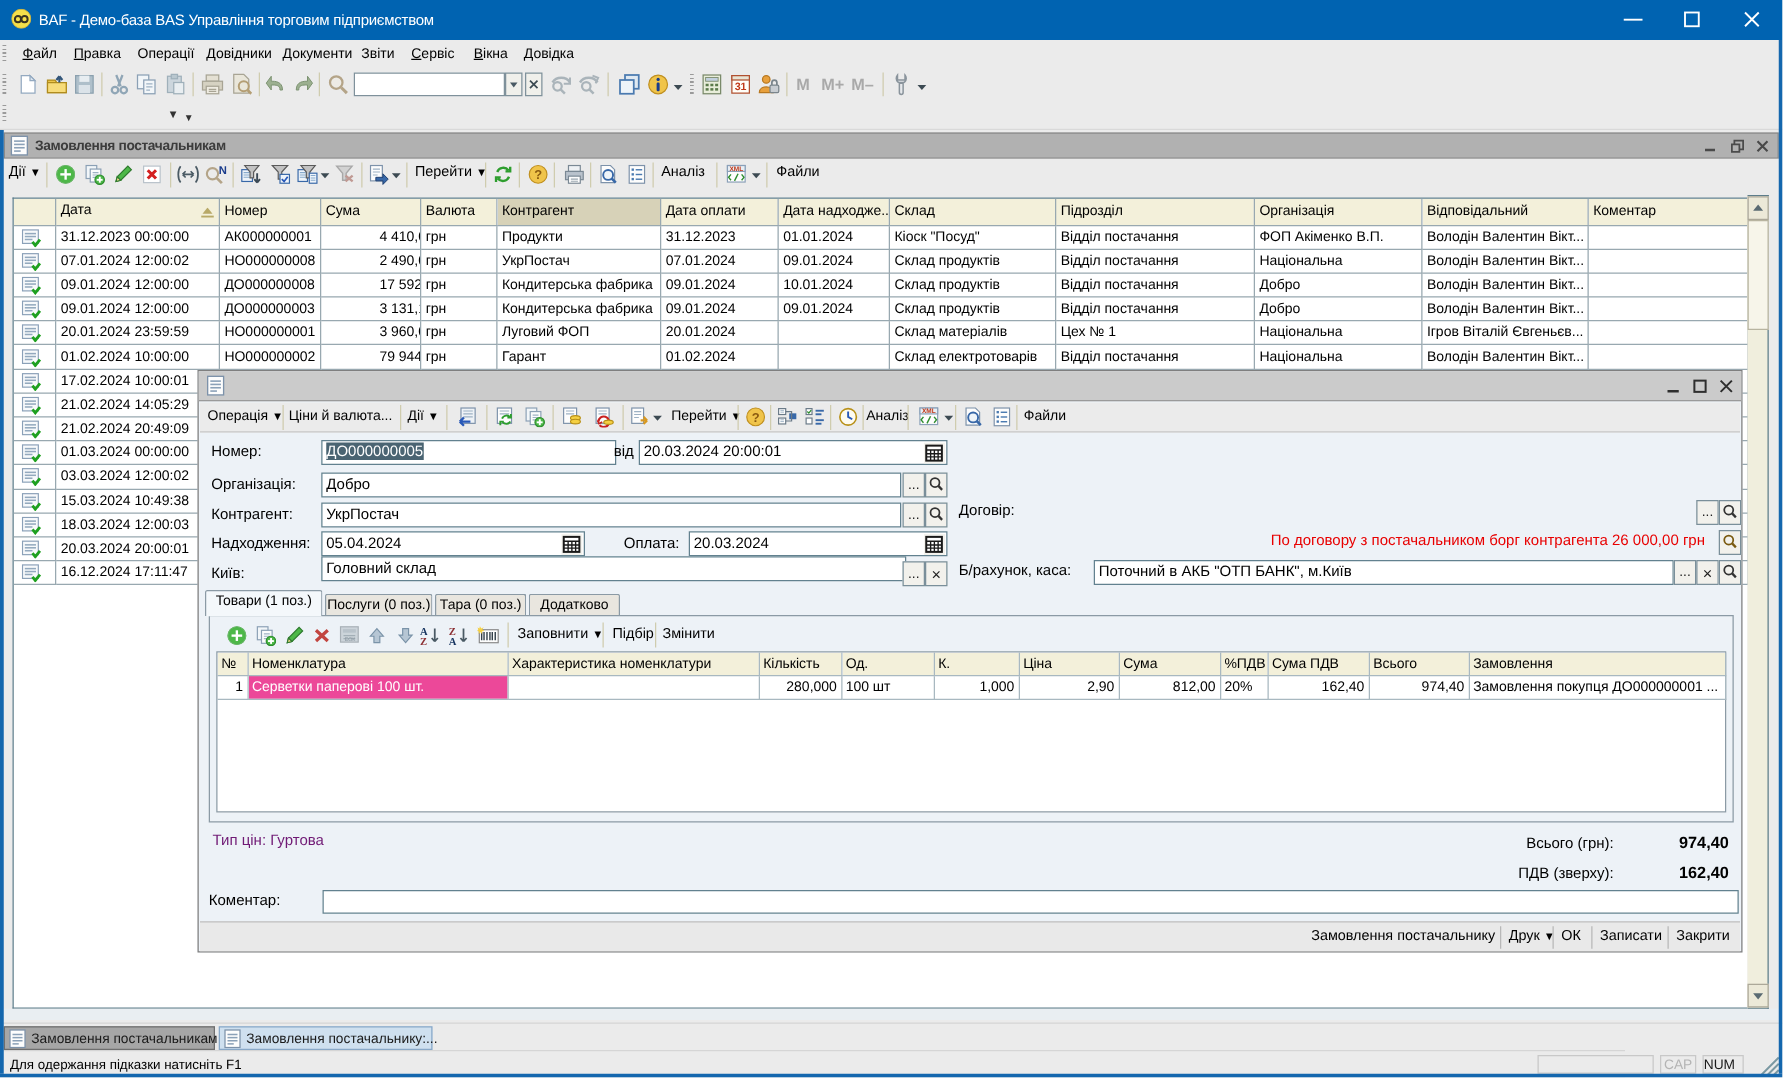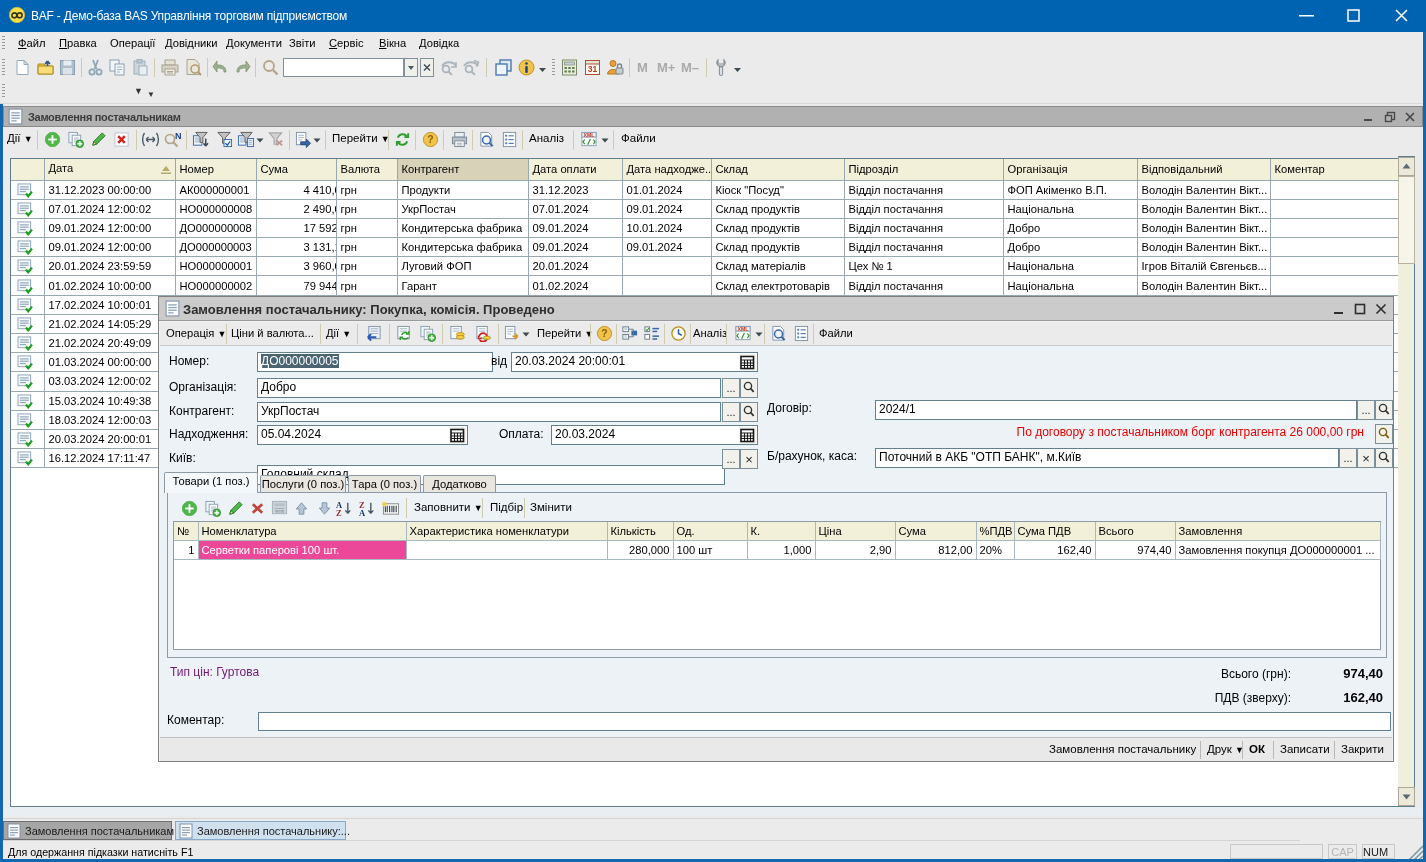--- a/index.html
+++ b/index.html
@@ -760,21 +760,20 @@
     <div class="sbtn" style="top:19px;height:88px;background:#f7f5ea;border-color:#b8b4a0"></div>
     <div class="sbtn" style="top:630px"><svg width="15" height="17" viewBox="0 0 15 17">
           <path d="M7.5 11.5 l4-5 h-8 z" fill="#5a6a72"></path>
         </svg></div>
   </div>
   <div id="dialog">
     <div id="dlgtitle">
       <svg class="ab" style="left:5px;top:3px" width="17" height="17" viewBox="0 0 16 16">
           <use href="#doc"></use>
         </svg>
-      <div class="t">Замовлення постачальнику: Покупка, комісія. Проведено</div>
       <svg class="ab" style="right:47px;top:5px" width="14" height="14" viewBox="0 0 14 14">
           <rect x="2" y="10" width="9" height="2" fill="#2e2e2e"></rect>
         </svg>
       <svg class="ab" style="right:26px;top:5px" width="14" height="14" viewBox="0 0 14 14">
           <rect x="2.5" y="2.5" width="9" height="9" fill="none" stroke="#2e2e2e" stroke-width="1.6"></rect>
         </svg>
       <svg class="ab" style="right:5px;top:5px" width="14" height="14" viewBox="0 0 14 14">
           <path d="M2.5 2.5 l9 9 M11.5 2.5 l-9 9" stroke="#2e2e2e" stroke-width="1.6"></path>
         </svg>
     </div>
@@ -905,26 +904,25 @@
     </div>
     <div class="flabel" style="left:340px;top:130px">Оплата:</div>
     <div class="finput" style="left:392px;top:128px;width:207px;height:20px">20.03.2024
       <svg class="ab" style="right:1px;top:1px" width="17" height="17" viewBox="0 0 17 17">
           <rect width="17" height="17" fill="#f4f3ee"></rect>
           <rect x="2" y="2.5" width="12.5" height="12" fill="#fff" stroke="#1a1a1a" stroke-width="1.6"></rect>
           <path d="M2 6 h12.5 M5.5 6 v8 M8.5 6 v8 M11.5 6 v8 M2 9 h12.5 M2 11.5 h12.5" stroke="#1a1a1a" stroke-width="1.1"></path>
         </svg>
     </div>
     <div class="flabel" style="left:10px;top:154px">Київ:</div>
-    <div class="finput" style="left:98px;top:168px;width:468px;height:20px">Головний склад</div>
+    <div class="finput" style="left:98px;top:148px;width:468px;height:20px">Головний склад</div>
     <div class="fbtn" style="left:563px;top:152px;width:18px;height:20px;padding-top:3px">...</div>
     <div class="fbtn" style="left:581px;top:152px;width:18px;height:20px;padding-top:2px;font-size:13px">×</div>
 
     <div class="flabel" style="left:608px;top:104px">Договір:</div>
-    <div class="finput" style="left:716px;top:103px;width:482px;height:20px">2024/1</div>
     <div class="fbtn" style="left:1198px;top:103px;width:18px;height:20px;padding-top:3px">...</div>
     <div class="fbtn" style="left:1216px;top:103px;width:18px;height:20px"><svg width="14" height="16" viewBox="0 0 14 16">
           <circle cx="6" cy="7" r="3.6" fill="none" stroke="#333" stroke-width="1.4"></circle>
           <path d="M8.7 9.7 l3 3.2" stroke="#333" stroke-width="1.8"></path>
         </svg></div>
     <div class="flabel" style="left:467px;top:128px;width:738px;text-align:right;color:#e80000">По договору з постачальником борг контрагента 26 000,00 грн</div>
     <div class="fbtn" style="left:1216px;top:127px;width:18px;height:20px"><svg width="14" height="16" viewBox="0 0 14 16">
           <circle cx="6" cy="7" r="3.6" fill="none" stroke="#7a5a10" stroke-width="1.4"></circle>
           <path d="M8.7 9.7 l3 3.2" stroke="#7a5a10" stroke-width="1.8"></path>
         </svg></div>
@@ -1046,21 +1044,21 @@
     <div class="flabel" style="left:1124px;top:393px;width:100px;text-align:right;font-weight:bold;font-size:13px">162,40</div>
 
     <div class="flabel" style="left:8px;top:416px">Коментар:</div>
     <div class="finput" style="left:99px;top:415px;width:1133px;height:19px"></div>
 
     <div class="ab" style="left:1px;top:440px;width:1232px;height:24px;background:#e9e9e9;border-top:1px solid #c0c0c0">
       <span class="ab" style="left:889px;top:5px">Замовлення постачальнику</span>
       <div class="tsep" style="left:1040px;top:3px;height:18px;background:#b8b8b8"></div>
       <span class="ab" style="left:1047px;top:5px">Друк <span style="font-size:9px">▼</span></span>
       <div class="tsep" style="left:1082px;top:3px;height:18px;background:#b8b8b8"></div>
-      <span class="ab" style="left:1089px;top:5px;font-weight:bold">ОК</span>
+      <span class="ab" style="left:1089px;top:5px;font-weight:normal">ОК</span>
       <div class="tsep" style="left:1113px;top:3px;height:18px;background:#b8b8b8"></div>
       <span class="ab" style="left:1120px;top:5px">Записати</span>
       <div class="tsep" style="left:1174px;top:3px;height:18px;background:#b8b8b8"></div>
       <span class="ab" style="left:1181px;top:5px">Закрити</span>
     </div>
   </div>
 </div>
 
 <div id="taskbar">
   <div class="ab" style="left:3px;top:2px;width:169px;height:19px;background:#a6a6a6;border:1px solid #6e6e6e;">

